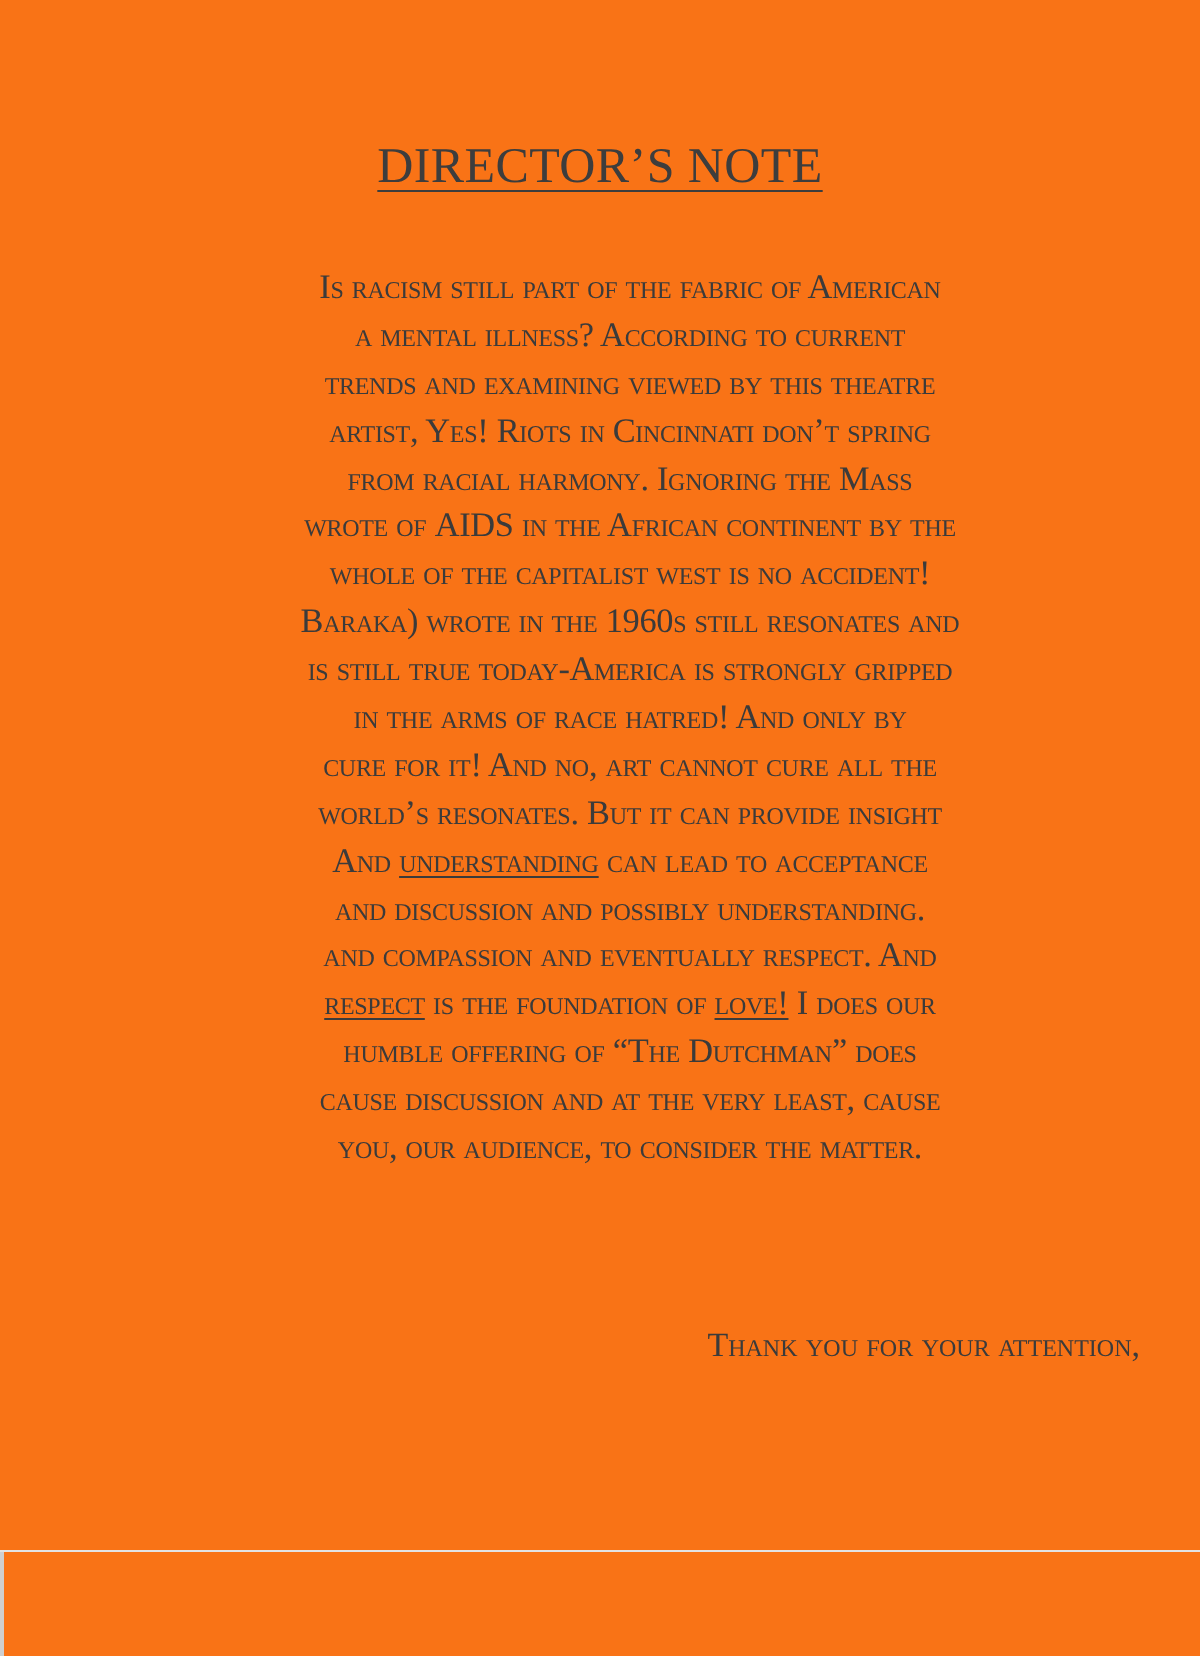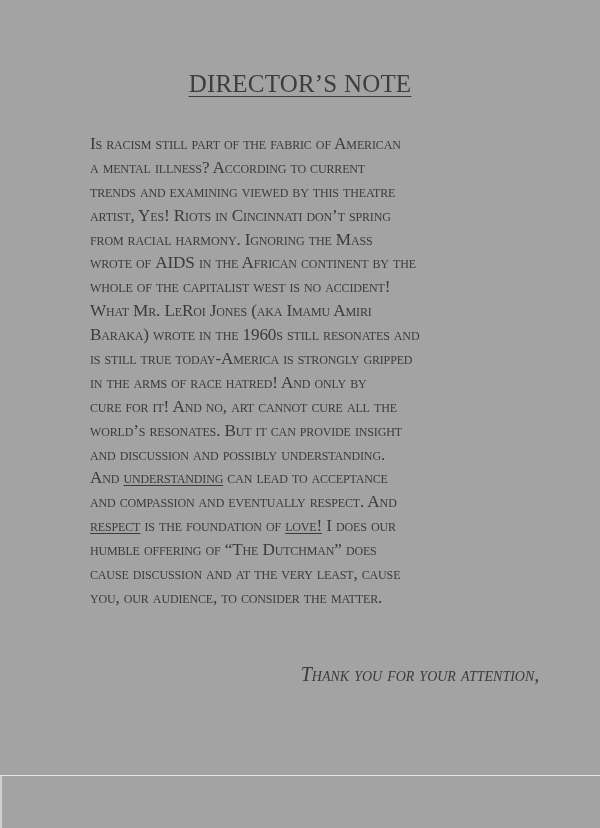--- a/index.html
+++ b/index.html
@@ -7,21 +7,21 @@
       padding: 0;
       width: 600px;
       height: 828px;
       background: #fdfdfd;
       overflow: hidden;
     }
     .page {
       position: relative;
       width: 600px;
       height: 828px;
-      background: #a3a3a3;
+      background: #f97316;
       font-family: "Liberation Serif", "DejaVu Serif", serif;
       color: #3a3a3a;
     }
     .title {
       position: absolute;
       top: 70px;
       left: 0;
       width: 600px;
       text-align: center;
       font-size: 25px;
@@ -40,36 +40,36 @@
       width: 450px;
       font-variant: small-caps;
       font-size: 17.2px;
       line-height: 23.9px;
       color: #3b3b3b;
       letter-spacing: -0.15px;
     }
     .line {
       white-space: nowrap;
       height: 23.9px;
+      text-align: center;
     }
     .u {
       text-decoration: underline;
       text-underline-offset: 2px;
     }
     .big { font-variant: normal; }
     .sig {
       position: absolute;
       left: 240px;
       width: 300px;
-      text-align: center;
+      text-align: right;
       font-variant: small-caps;
-      font-size: 20px;
+      font-size: 17px;
       color: #3b3b3b;
       white-space: nowrap;
-      font-style: italic;
     }
     .sig1 { top: 663px; left: 270px; }
     .sig2 { top: 687px; left: 237px; }
     .fold {
       position: absolute;
       left: 0;
       top: 775px;
       width: 600px;
       height: 1px;
       background: #e3e3e3;
@@ -94,30 +94,29 @@
   <div class="body">
     <div class="line">Is racism still part of the fabric of American</div>
     <div class="line">a mental illness?  According to current</div>
     <div class="line">trends and examining viewed by this theatre</div>
     <div class="line">artist, Yes!  Riots in Cincinnati don’t spring</div>
     <div class="line">from racial harmony.  Ignoring the Mass</div>
     <div class="line">
       <span>wrote of </span><span class="big">AIDS</span><span> in the African continent by the</span>
     </div>
     <div class="line">whole of the capitalist west is no accident!</div>
-    <div class="line">What Mr. LeRoi Jones (aka Imamu Amiri</div>
     <div class="line">Baraka) wrote in the 1960s still resonates and</div>
     <div class="line">is still true today-America is strongly gripped</div>
     <div class="line">in the arms of race hatred!  And only by</div>
     <div class="line">cure for it!  And no, art cannot cure all the</div>
     <div class="line">world’s resonates.  But it can provide insight</div>
-    <div class="line">and discussion and possibly understanding.</div>
     <div class="line">
       <span>And </span><span class="u">understanding</span><span> can lead to acceptance</span>
     </div>
+    <div class="line">and discussion and possibly understanding.</div>
     <div class="line">and compassion and eventually respect.  And</div>
     <div class="line">
       <span class="u">respect</span><span> is the foundation of </span><span class="u">love!</span><span>  I does our</span>
     </div>
     <div class="line">humble offering of “The Dutchman” does</div>
     <div class="line">cause discussion and at the very least, cause</div>
     <div class="line">you, our audience, to consider the matter.</div>
   </div>
 
   <div class="sig sig1">Thank you for your attention,</div>

